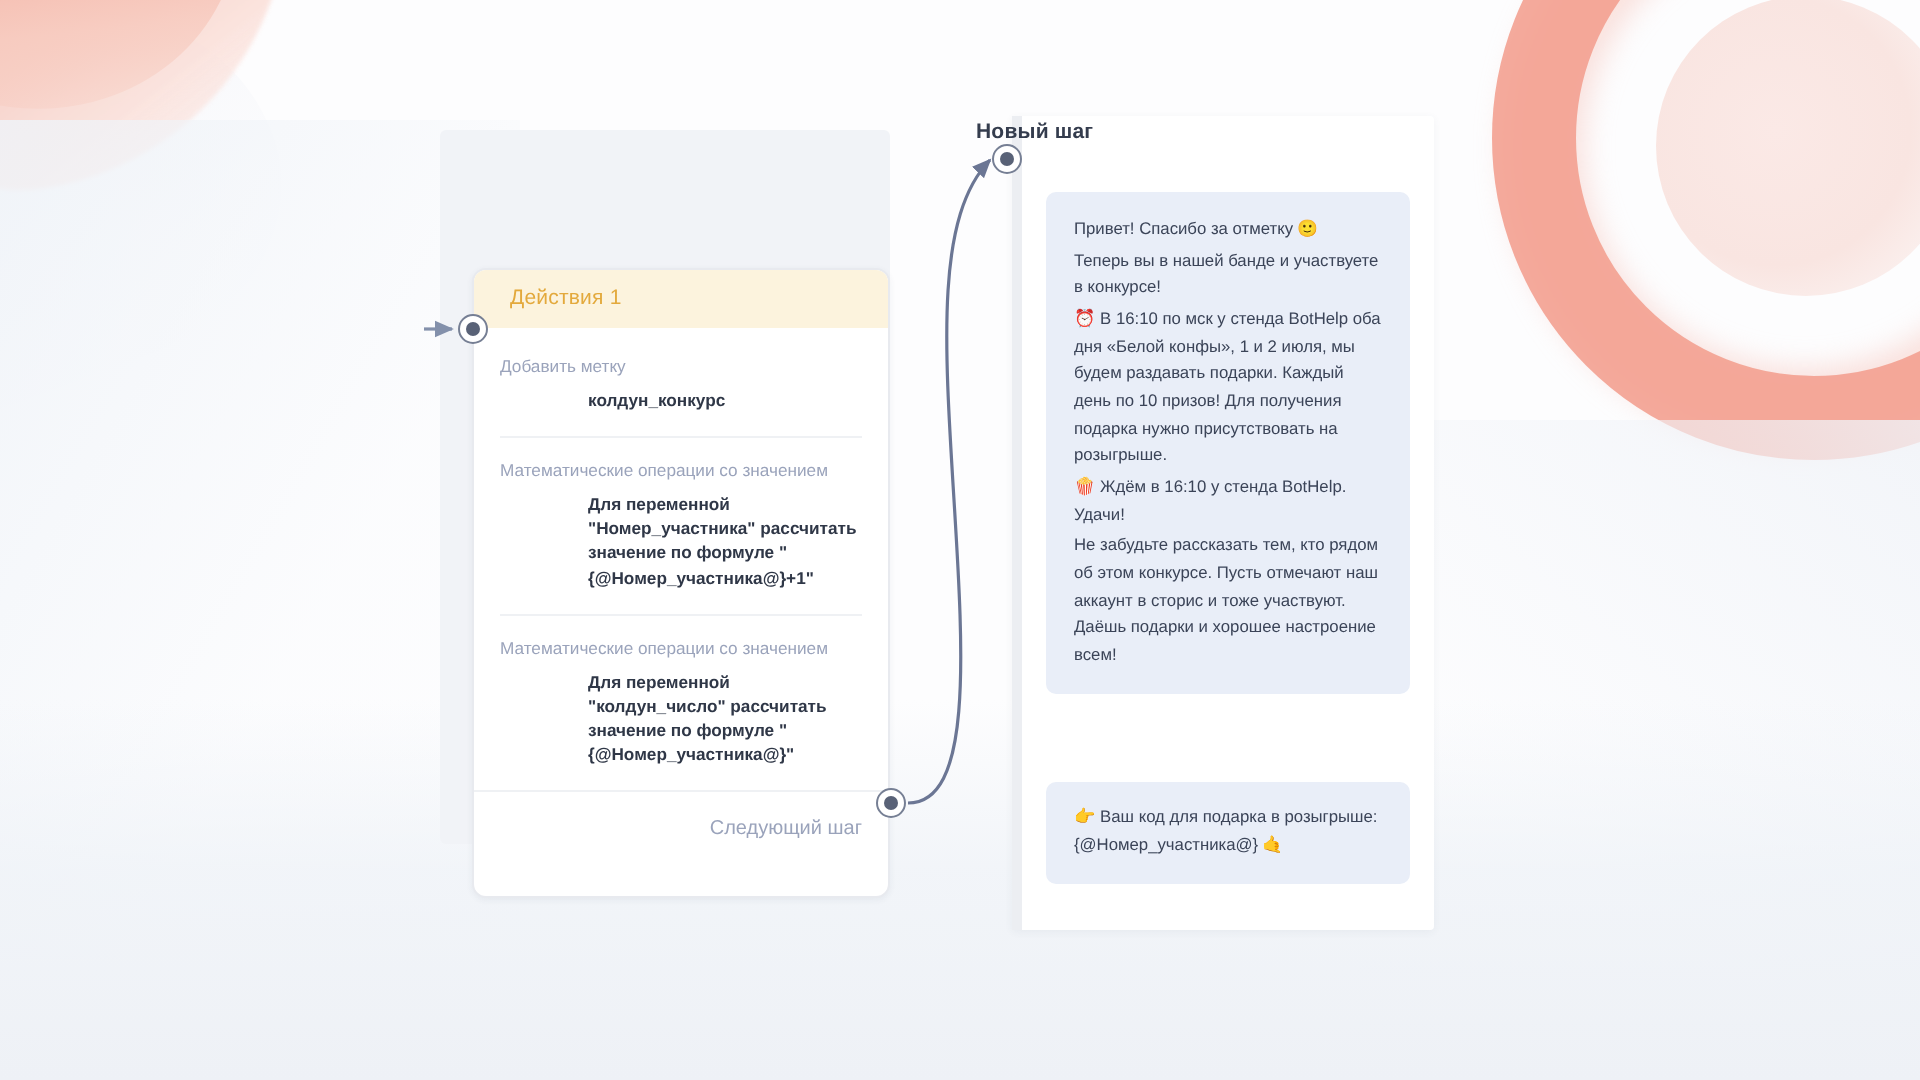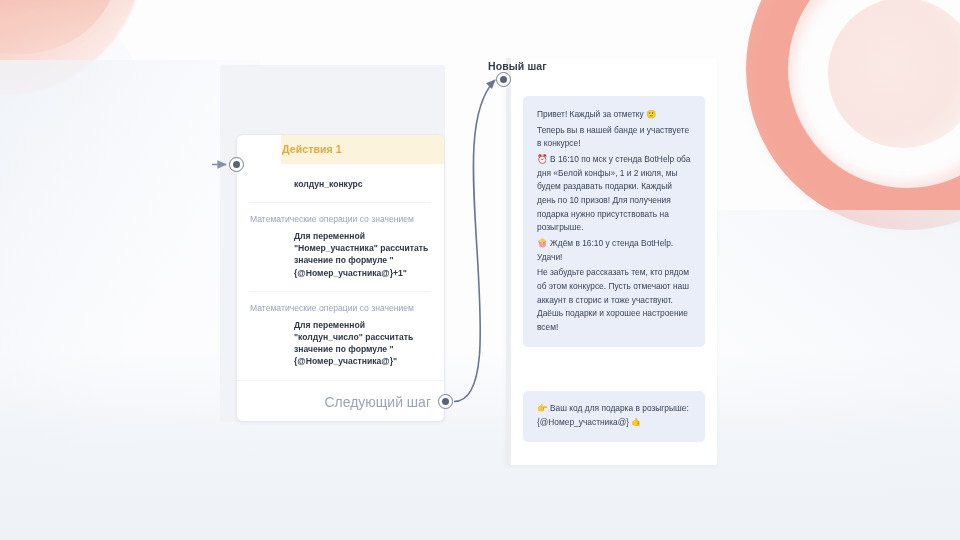--- a/index.html
+++ b/index.html
@@ -118,47 +118,46 @@
     width: 209px;
     background: #ffffff;
     border: 1px solid #e8eaef;
     border-radius: 7px;
     box-shadow: 0 1px 3px rgba(60,70,95,.07);
     overflow: hidden;
     z-index: 2;
   }
   .card-head {
     background: #fcf3dd;
-    padding: 8px 12px 9px 1px;
+    padding: 8px 12px 9px 18px;
     font-size: 10.5px;
-    font-weight: bold;
+    font-weight: normal;
     color: #e3a93c;
     letter-spacing: .1px;
-    margin-left: 44px;
   }
   .card-body { padding: 3px 13px 0 13px; }
   .act-row { padding: 11px 0 12px 0; border-bottom: 1px solid #eff1f4; }
   .act-row:last-child { border-bottom: none; }
   .act-label {
     font-size: 8.6px;
     color: #9aa3bb;
     line-height: 1.38;
     margin-bottom: 4px;
   }
   .act-value {
     font-size: 8.6px;
     color: #2f3747;
     line-height: 1.42;
     font-weight: bold;
     margin-left: 44px;
   }
   .card-foot {
-    padding: 13px 13px 11px 13px;
+    padding: 13px 13px 28px 13px;
     text-align: right;
-    font-size: 14px;
+    font-size: 10px;
     color: #9aa3bb;
     border-top: 1px solid #eff1f4;
   }
 
   
   #msg-block {
     position: absolute;
     left: 506px; top: 58px;
     width: 211px; height: 407px;
     background: #ffffff;
@@ -256,20 +255,21 @@
 
     <path d="M454,401.5 C486,401.5 482,330 477,250 C472,170 468,108 495,80" fill="none" stroke="#6b7694" stroke-width="1.6" marker-end="url(#arrowhead)"></path>
   </svg>
 
   <div id="actions-card">
     <div class="card-head">Действия 1</div>
 
     <div class="card-body">
 
       <div class="act-row">
+        <div class="act-label">Добавить метку</div>
         <div class="act-value">колдун_конкурс</div>
       </div>
 
       <div class="act-row">
         <div class="act-label">Математические операции со значением</div>
         <div class="act-value">Для переменной "Номер_участника" рассчитать значение по формуле "{@Номер_участника@}+1"</div>
       </div>
 
       <div class="act-row">
         <div class="act-label">Математические операции со значением</div>
@@ -280,21 +280,21 @@
 
     <div class="card-foot">Следующий шаг</div>
   </div>
 
   <div id="msg-block"></div>
   <div id="msg-rail"></div>
   <div id="msg-title">Новый шаг</div>
 
   <div class="bubble" id="bubble-main">
     <div class="bline">
-      <span>Привет! Каждый за отметку 🙂</span>
+      <span>Привет! Спасибо за отметку 🙂</span>
     </div>
     <div class="bline">
       <span>Теперь вы в нашей банде и участвуете в конкурсе!</span>
     </div>
     <div class="bline">
       <span class="emoji">⏰</span>
       <span>В 16:10 по мск у стенда BotHelp оба дня «Белой конфы», 1 и 2 июля, мы будем раздавать подарки. Каждый день по 10 призов! Для получения подарка нужно присутствовать на розыгрыше.</span>
     </div>
     <div class="bline">
       <span class="emoji">🍿</span>

